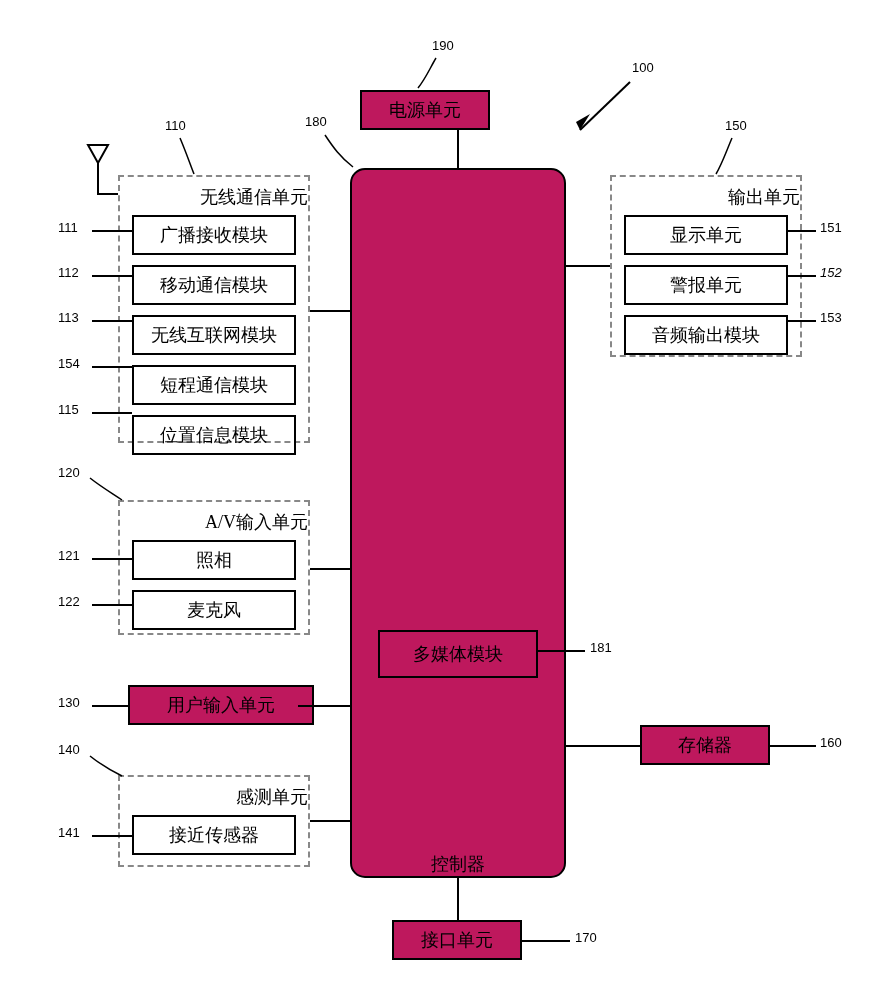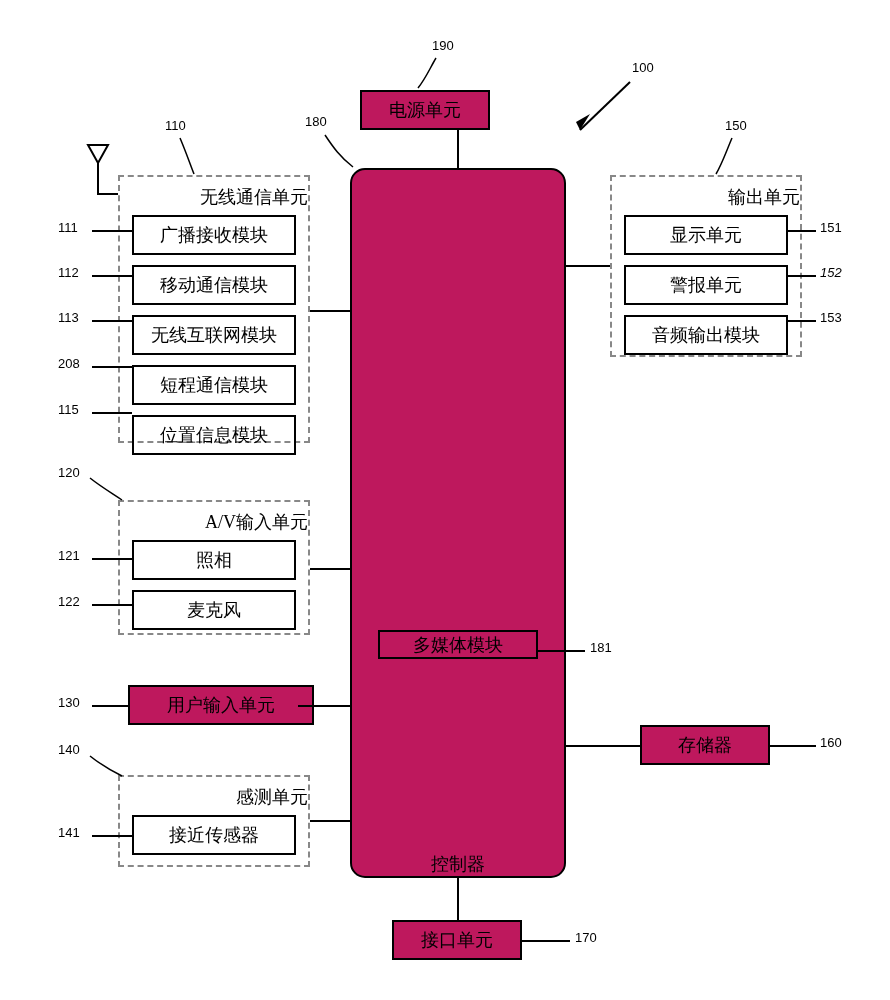--- a/index.html
+++ b/index.html
@@ -74,21 +74,21 @@
 </svg>
 
 <div class="box" style="left:350px; top:168px; width:216px; height:710px; align-items:flex-end; padding-top:230px;border-radius:15px;">
   <span>控制器</span>
 </div>
 <div class="ref-label" style="left:305px; top:114px;">180</div>
 <svg class="lead" style="left:325px; top:135px;" width="35" height="35">
   <path d="M 0 0 C 8 12, 15 22, 28 32" stroke="#000" stroke-width="1.5" fill="none"></path>
 </svg>
 
-<div class="box" style="left:378px; top:630px; width:160px; height:29px;">
+<div class="box" style="left:378px; top:630px; width:160px; height:48px;">
   <span>多媒体模块</span>
 </div>
 <div class="ref-label" style="left:590px; top:640px;">181</div>
 <div class="line hline" style="left:538px; top:650px; width:47px;"></div>
 
 <div class="line vline" style="left:457px; top:130px; height:38px;"></div>
 <div class="line vline" style="left:457px; top:878px; height:42px;"></div>
 
 <div class="box" style="left:392px; top:920px; width:130px; height:40px;">
   <span>接口单元</span>
@@ -107,21 +107,21 @@
 <div class="ref-label" style="left:165px; top:118px;">110</div>
 <svg class="lead" style="left:180px; top:138px;" width="30" height="38">
   <path d="M 0 0 C 6 14, 10 26, 14 36" stroke="#000" stroke-width="1.5" fill="none"></path>
 </svg>
 <div class="ref-label" style="left:58px; top:220px;">111</div>
 <div class="line hline" style="left:92px; top:230px; width:40px;"></div>
 <div class="ref-label" style="left:58px; top:265px;">112</div>
 <div class="line hline" style="left:92px; top:275px; width:40px;"></div>
 <div class="ref-label" style="left:58px; top:310px;">113</div>
 <div class="line hline" style="left:92px; top:320px; width:40px;"></div>
-<div class="ref-label" style="left:58px; top:356px;">208</div>
+<div class="ref-label" style="left:58px; top:356px;">154</div>
 <div class="line hline" style="left:92px; top:366px; width:40px;"></div>
 <div class="ref-label" style="left:58px; top:402px;">115</div>
 <div class="line hline" style="left:92px; top:412px; width:40px;"></div>
 <div class="line hline" style="left:310px; top:310px; width:40px;"></div>
 
 <div class="dashed-box" style="left:118px; top:500px; width:192px; height:135px;">
   <div class="dashed-title">A/V输入单元</div>
   <div class="inner-box">照相</div>
   <div class="inner-box">麦克风</div>
 </div>

